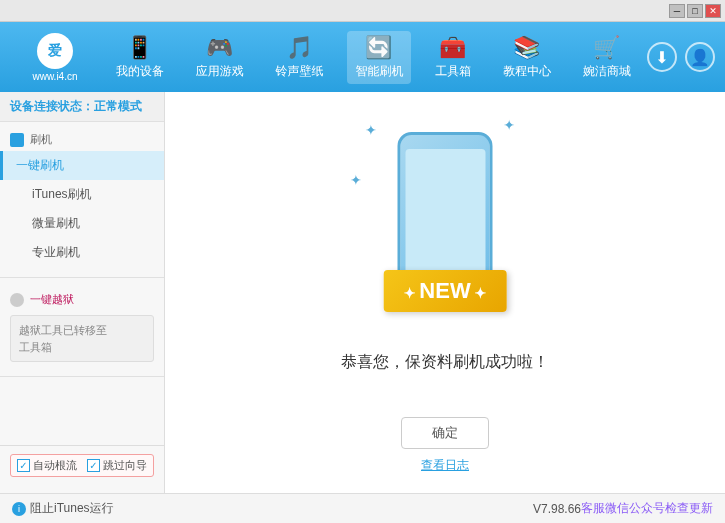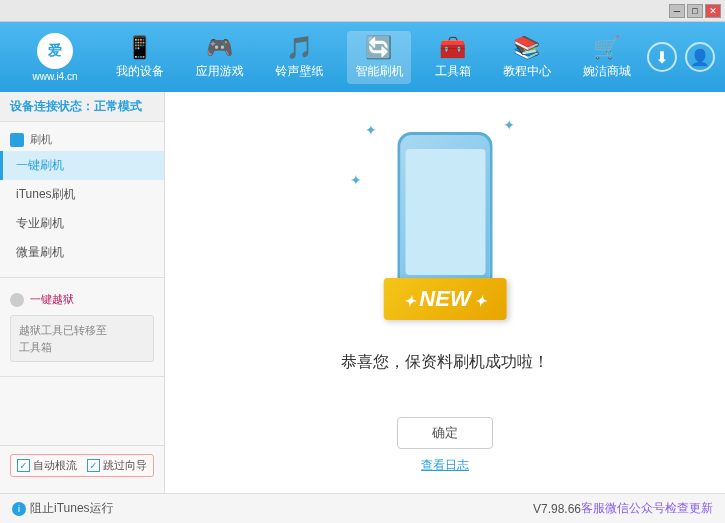--- a/index.html
+++ b/index.html
@@ -143,21 +143,21 @@
     }
     .sidebar-section-header .icon-sq {
       width: 14px;
       height: 14px;
       background: #29a0e0;
       border-radius: 2px;
       margin-right: 6px;
       display: inline-block;
     }
     .sidebar-item {
-      padding: 6px 16px;
+      padding: 6px 32px;
       cursor: pointer;
       color: #555;
       font-size: 12px;
     }
     .sidebar-item.active {
       background: #d6eefa;
       color: #29a0e0;
       border-left: 3px solid #29a0e0;
       padding-left: 13px;
     }
@@ -288,50 +288,49 @@
       position: absolute;
       color: #5aadd8;
       font-size: 14px;
     }
     .sparkle.s1 { top: 10px; left: 20px; }
     .sparkle.s2 { top: 5px; right: 30px; }
     .sparkle.s3 { top: 60px; left: 5px; }
     
     .new-ribbon {
       position: absolute;
-      bottom: 12px;
+      bottom: 20px;
       left: 50%;
       transform: translateX(-50%);
       background: linear-gradient(135deg, #f5c518 0%, #e8a500 100%);
       color: white;
       font-weight: bold;
       font-size: 22px;
       padding: 8px 20px;
       border-radius: 4px;
       box-shadow: 2px 2px 6px rgba(0,0,0,0.2);
       white-space: nowrap;
-      font-style: italic;
     }
     .new-ribbon::before {
       content: "✦ ";
       font-size: 14px;
     }
     .new-ribbon::after {
       content: " ✦";
       font-size: 14px;
     }
 
     .success-title {
       font-size: 16px;
       color: #333;
       margin-bottom: 16px;
       font-weight: normal;
     }
     .confirm-btn {
-      width: 96px;
+      width: 88px;
       height: 32px;
       background: white;
       border: 1px solid #ccc;
       border-radius: 4px;
       font-size: 13px;
       color: #555;
       cursor: pointer;
       display: flex;
       align-items: center;
       justify-content: center;
@@ -447,24 +446,24 @@
         <span class="icon-sq"></span>
         <span>刷机</span>
       </div>
       <div class="sidebar-item active">
         <span>一键刷机</span>
       </div>
       <div class="sidebar-item">
         <span>iTunes刷机</span>
       </div>
       <div class="sidebar-item">
+        <span>微量刷机</span>
+      </div>
+      <div class="sidebar-item">
         <span>专业刷机</span>
-      </div>
-      <div class="sidebar-item">
-        <span>微量刷机</span>
       </div>
     </div>
 
     <div class="sidebar-divider"></div>
 
     <div class="sidebar-section">
       <div class="sidebar-section-header" style="color:#be185d;">
         <span style="width:14px;height:14px;background:#ccc;border-radius:50%;margin-right:6px;display:inline-block;"></span>
         <span>一键越狱</span>
       </div>

